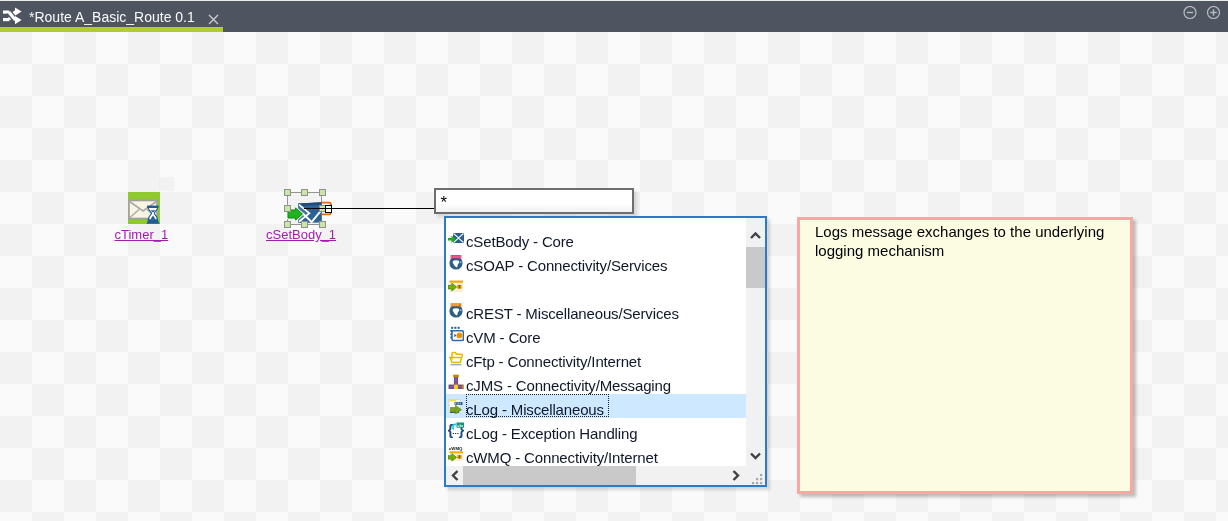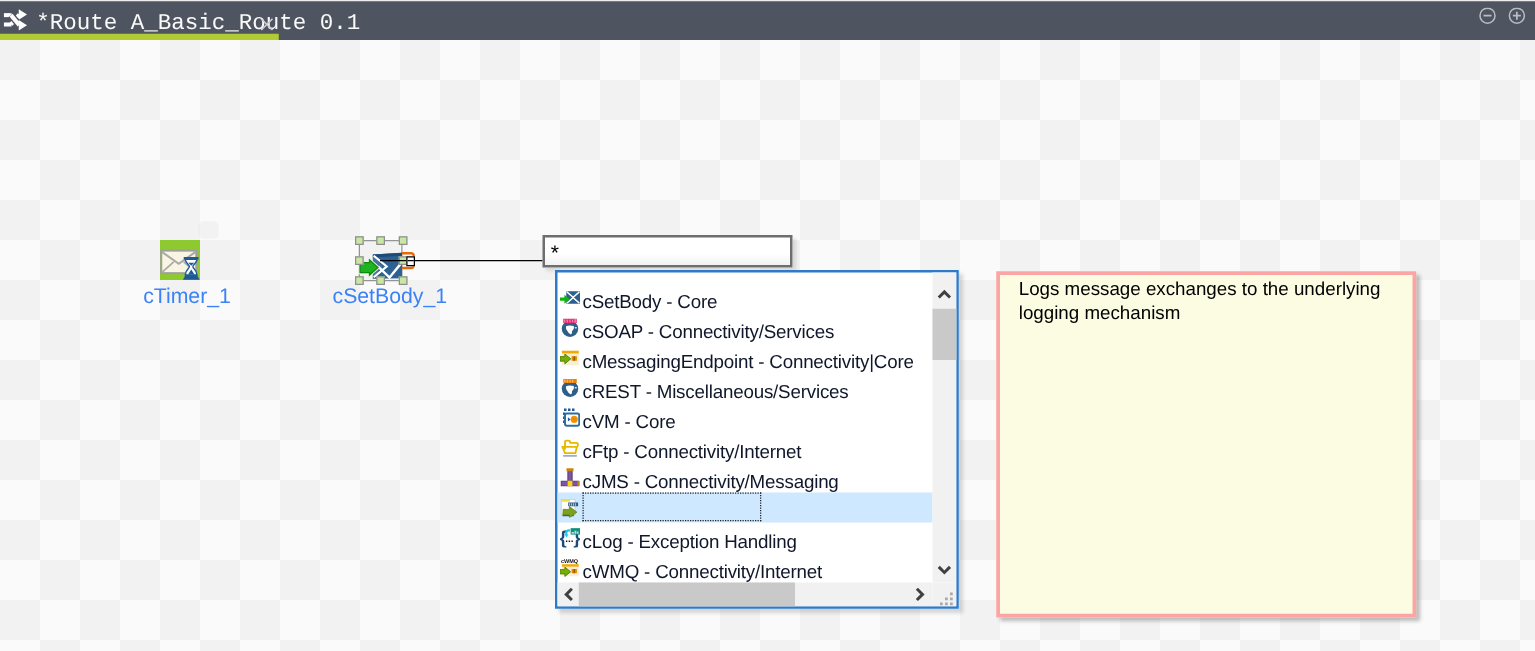--- a/index.html
+++ b/index.html
@@ -9,27 +9,27 @@
     background-color:#fafafa;
     background-image: repeating-conic-gradient(#f2f2f2 0% 25%, #fafafa 0% 50%);
     background-size:64px 64px;
     position:relative;
   }
   .abs { position:absolute; }
 
   
   #tabbar { left:0; top:0; width:1228px; height:31.5px; background:#4f5560; border-top:1.2px solid #ececec; }
   #tabgreen { left:0; top:27px; width:223px; height:5px; background:#b3cb33; }
-  #tabtitle { left:29px; top:8.5px; font-size:18px; color:#fafafa; white-space:nowrap;font-family:Liberation Mono, monospace; }
+  #tabtitle { left:29px; top:8.5px; font-size:14px; color:#fafafa; white-space:nowrap; }
   #tabclose { left:207px; top:13px; }
   #tabicon { left:3px; top:6px; }
   #winbtns { right:5px; top:6px; }
 
   
-  .nodelabel { font-size:17px; color:#3b82f6; white-space:nowrap; }
+  .nodelabel { font-size:13px; color:#a21caf; white-space:nowrap;text-decoration:underline; }
 
   
   #selrect { left:287px; top:192px; width:35px; height:33px; border:1.6px solid #949494; }
   .handle { position:absolute; width:7px; height:7px; background:#c9e6a5; border:1px solid #8f8f8f; }
 
   
   #connline { left:304px; top:207.5px; width:130px; height:1.6px; background:#000; }
   #endpoint { left:325px; top:205.2px; width:7.4px; height:7.4px; background:#fff; border:1.6px solid #000; }
   #connline2 { left:326.2px; top:207.9px; width:5.2px; height:1.6px; background:#000; }
 
@@ -156,21 +156,20 @@
       <span class="tx">cSOAP - Connectivity/Services</span>
     </div>
     <div class="row" style="top:55.5px;">
       <span class="ic" id="i-msg"><svg width="16" height="16" viewBox="0 0 16 16">
           <rect x="1.5" y="2.6" width="13.5" height="11.6" fill="#f7eed3"></rect>
           <rect x="1.5" y="2.6" width="13.5" height="2.1" fill="#f5a800"></rect>
           <rect x="9.3" y="7" width="4.2" height="3.6" fill="#e08a00"></rect>
           <rect x="10.9" y="7" width="1" height="3.6" fill="#8a5500"></rect>
           <path d="M0 7.3 h3.9 v-2.1 l4.7 3.9 -4.7 3.9 v-2.1 H0 z" fill="#76b000" stroke="#55850a" stroke-width="0.8"></path>
         </svg></span>
-      <span class="tx">cMessagingEndpoint - Connectivity|Core</span>
     </div>
     <div class="row" style="top:79.5px;">
       <span class="ic" id="i-rest"><svg width="16" height="16" viewBox="0 0 16 16">
           <circle cx="8" cy="9" r="6.6" fill="#2d5f88"></circle>
           <path d="M4.8 7 q2.8 -1.2 6.2 -0.2 q0.6 2.6 -1.4 4 q0.4 1.8 -0.8 2.8 q-2.2 -0.8 -3 -3 q-1.4 -1.4 -1 -3.6 z" fill="#fff"></path>
           <path d="M11.8 7.6 h1.6 v1.2 h-1.6 z" fill="#cfe0ee"></path>
           <rect x="2.6" y="1.2" width="10.8" height="3.2" fill="#f08000"></rect>
           <path d="M3.2 1.7 h1.1 v2.2 H3.2 z M5.3 1.7 h1.1 v2.2 H5.3 z M7.4 1.7 h1.1 v2.2 H7.4 z M9.5 1.7 h1.1 v2.2 H9.5 z" fill="#fff" opacity="0.4"></path>
         </svg></span>
       <span class="tx">cREST - Miscellaneous/Services</span>
@@ -213,20 +212,21 @@
     <div class="row" id="hlrow" style="top:175.5px;">
       <span class="ic" id="i-log"><svg width="16" height="16" viewBox="0 0 16 16">
           <rect x="1" y="1.5" width="11" height="12.5" fill="#fff" stroke="#c8c8c8" stroke-width="0.6"></rect>
           <rect x="1.5" y="1.8" width="6.5" height="1.6" fill="#f0e040"></rect>
           <rect x="1.5" y="12.2" width="4" height="1.4" fill="#f0e040"></rect>
           <rect x="6.5" y="4" width="8" height="3" fill="#2d5f88"></rect>
           <path d="M7.1 4.5 h0.9 v2 h-0.9 z M8.7 4.5 h0.9 v2 h-0.9 z M10.3 4.5 h0.9 v2 h-0.9 z M11.9 4.5 h0.9 v2 h-0.9 z" fill="#fff" opacity="0.6"></path>
           <rect x="2" y="13.8" width="9" height="1.2" fill="#2d5f88"></rect>
           <path d="M2.5 9.5 h5 v-2.3 l6 4.5 -6 4.5 v-2.3 h-5 z" fill="#7aa21e" stroke="#5a7a10" stroke-width="0.6"></path>
         </svg></span>
+      <span class="tx">cLog - Miscellaneous</span>
       <span id="hlbox" style="width:143px;"></span>
     </div>
     <div class="row" style="top:199.5px;">
       <span class="ic" id="i-try"><svg width="16" height="16" viewBox="0 0 16 16">
           <text x="-0.5" y="13" font-size="15" font-weight="bold" fill="#1e4a7a" font-family="Liberation Sans">{</text>
           <text x="10.5" y="13" font-size="15" font-weight="bold" fill="#1e4a7a" font-family="Liberation Sans">}</text>
           <text x="4.2" y="11.8" font-size="8" font-weight="bold" fill="#111" font-family="Liberation Sans">...</text>
           <rect x="8.5" y="0.5" width="7.5" height="5.2" fill="#12917e"></rect>
           <path d="M9.3 3.6 h1.8 v1.4 h-1.8 z M11.6 2.6 h1.4 v2.4 h-1.4 z M13.4 3.1 h1.4 v1.9 h-1.4 z" fill="#fff" opacity="0.7"></path>
           <path d="M5 5.8 v-1.4 q0 -2.1 2.1 -2.1 l0.9 0" fill="none" stroke="#1cc8e8" stroke-width="1.7"></path>

